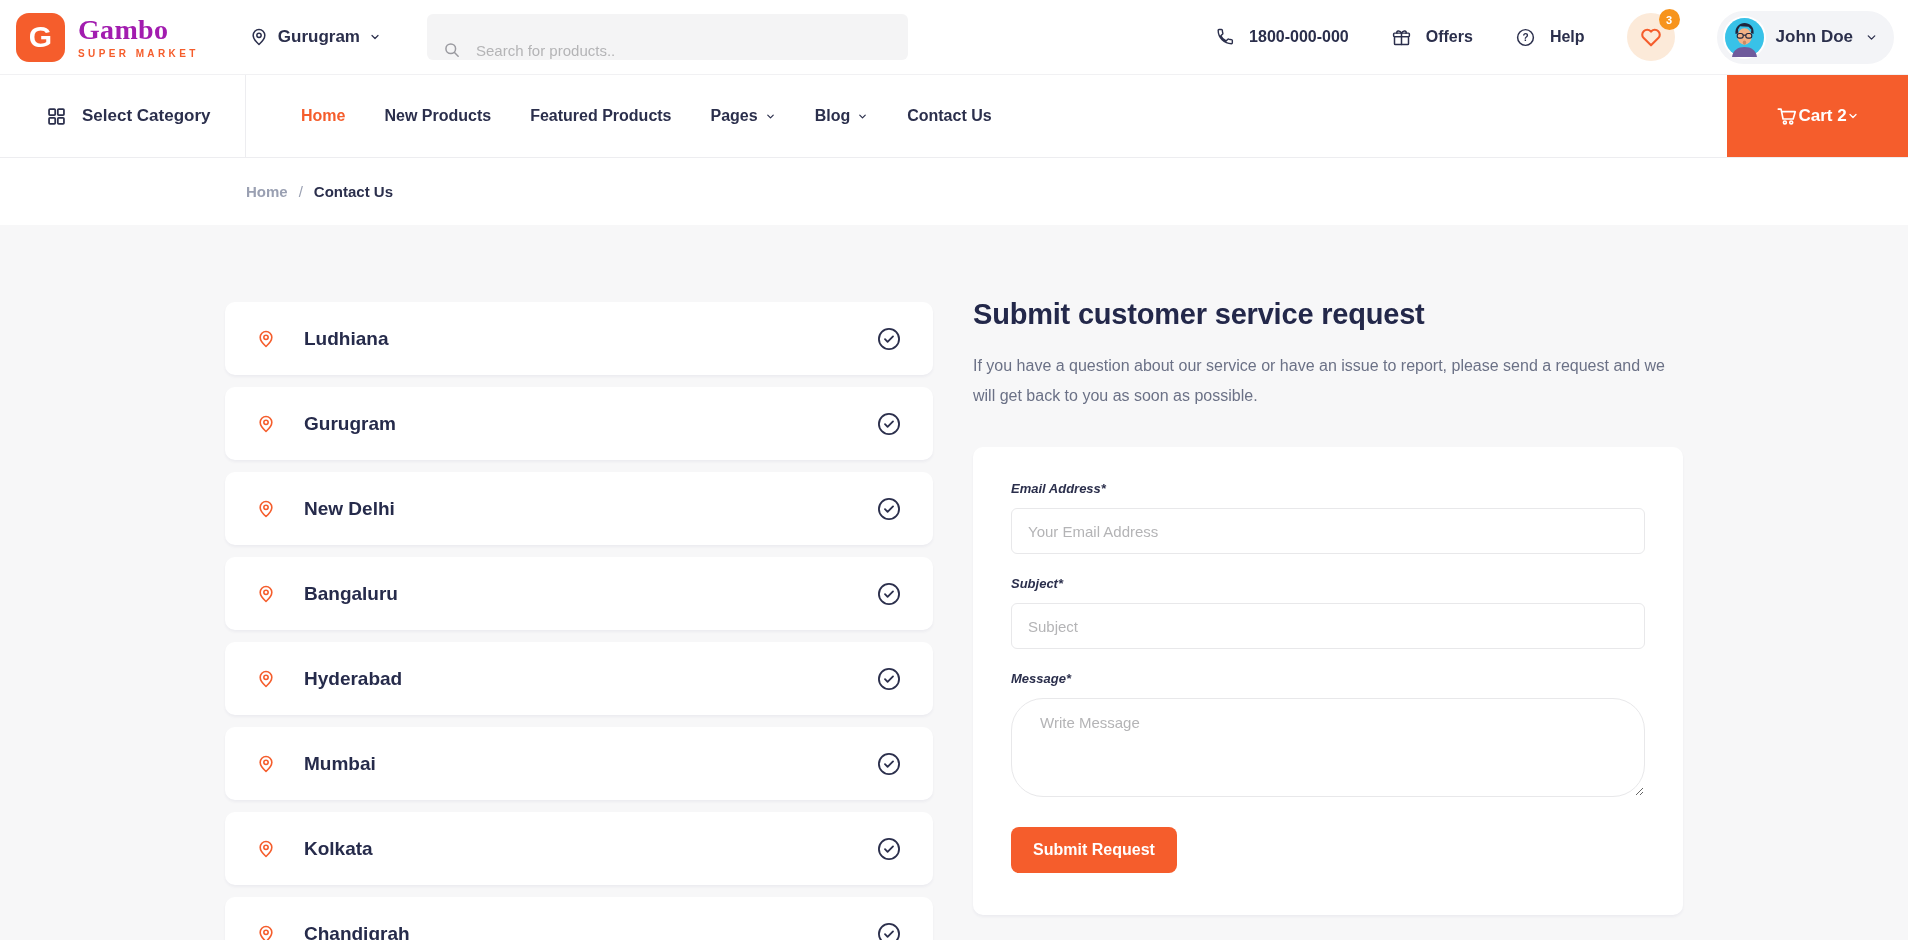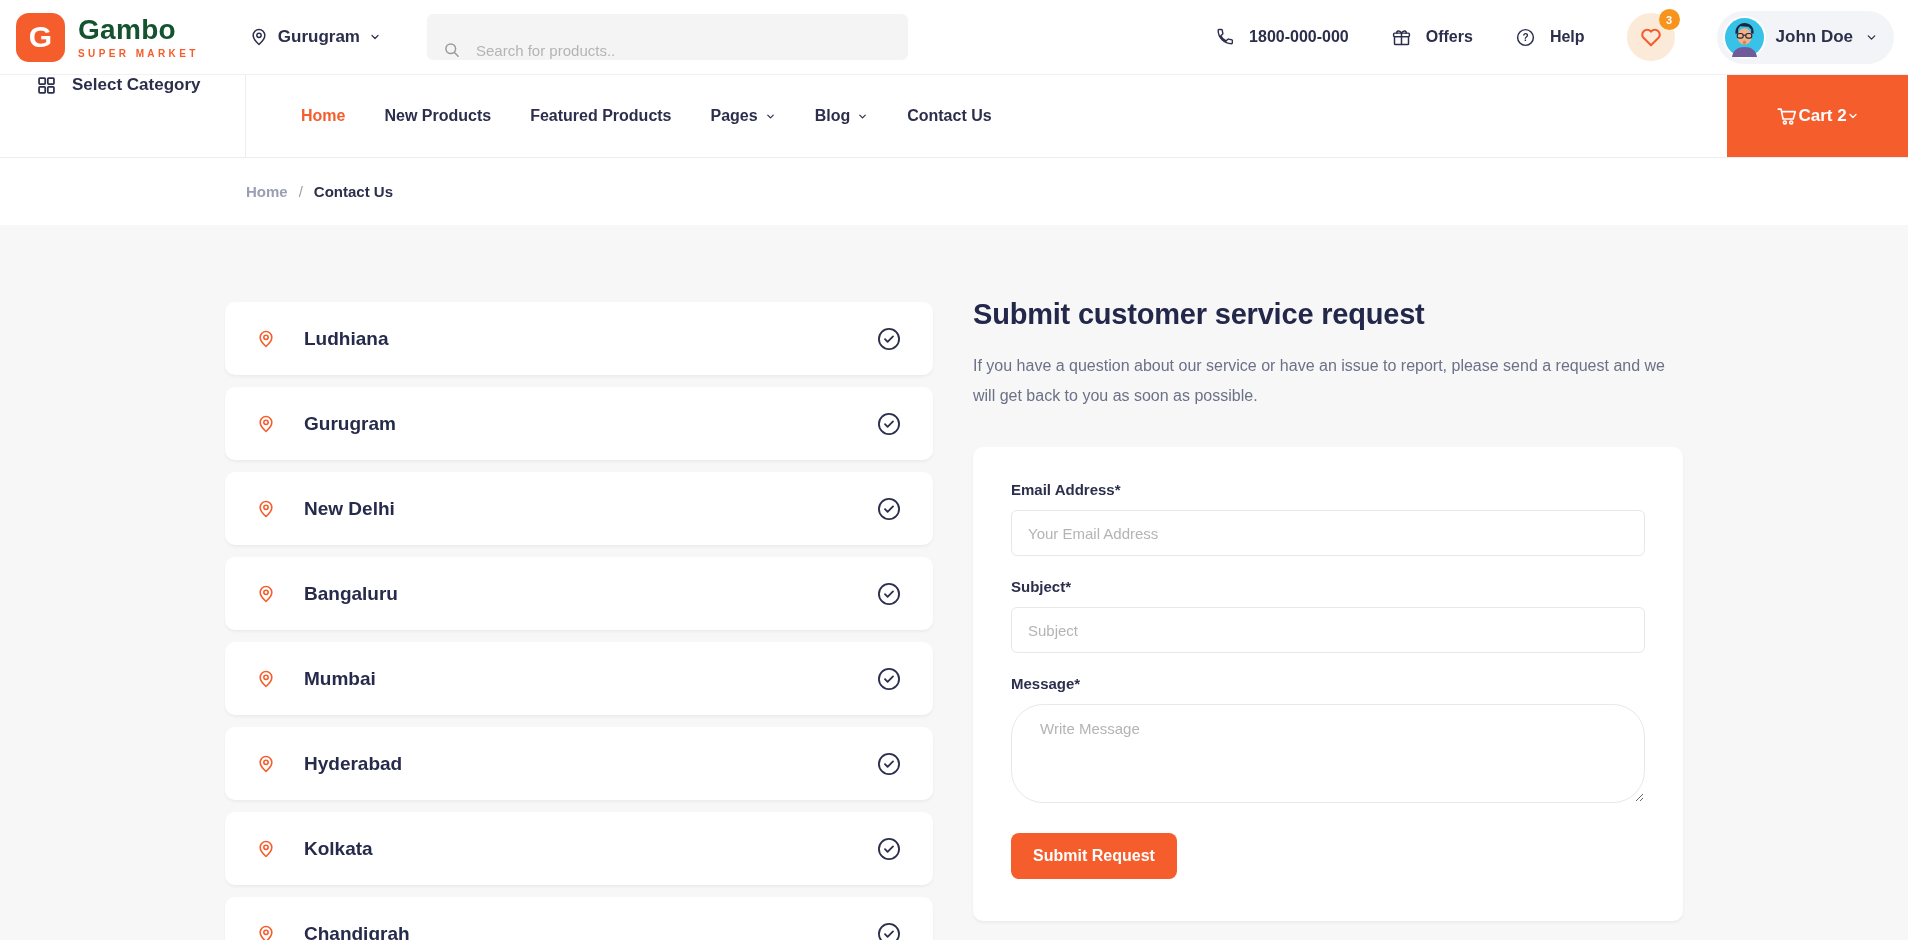--- a/index.html
+++ b/index.html
@@ -21,21 +21,21 @@
     padding: 0 14px 0 16px;
     border-bottom: 1px solid #f1f1f3;
   }
   .logo { display: flex; align-items: center; gap: 13px; cursor: pointer; }
   .logo-box {
     width: 49px; height: 49px; border-radius: 13px;
     background: #f55d2c; color: #fff;
     display: flex; align-items: center; justify-content: center;
     font-size: 30px; font-weight: bold;
   }
-  .brand-name { font-size: 28px; font-weight: 800; color: #14532d; line-height: 1; letter-spacing: .3px; }
+  .brand-name { font-size: 28px; font-weight: 800; color: #a21caf; line-height: 1; letter-spacing: .3px; font-family: Liberation Serif, serif; }
   .brand-tag  { font-size: 10px; font-weight: 700; color: #f55d2c; letter-spacing: 3.4px; margin-top: 4px; }
   .location {
     display: flex; align-items: center; gap: 9px;
     margin-left: 50px; font-size: 17px; font-weight: 700; cursor: pointer;
   }
   .search-box {
     margin-left: 46px; width: 481px; height: 46px;
     background: #f4f4f5; border-radius: 6px;
     display: flex; align-items: flex-end; padding: 0 15px; gap: 12px;
   }
@@ -68,22 +68,22 @@
   .avatar { width: 39px; height: 39px; border-radius: 50%; box-shadow: 0 0 0 2px #fff; }
   .user-name { font-size: 17px; font-weight: 700; }
 
   
   .nav {
     height: 83px; background: #fff;
     display: flex; align-items: stretch;
     border-bottom: 1px solid #ededf0;
   }
   .category {
-    width: 246px; display: flex; align-items: flex-start; gap: 15px;
-    padding-left: 36px; border-right: 1px solid #ededf0;
+    width: 246px; display: flex; align-items: center; gap: 15px;
+    padding-left: 46px; border-right: 1px solid #ededf0;
     font-size: 17px; font-weight: 700; cursor: pointer;
   }
   .menu { display: flex; align-items: center; gap: 39px; margin-left: 55px; }
   .menu-item {
     font-size: 16px; font-weight: 700; color: #2b2f4c;
     display: flex; align-items: center; gap: 7px; cursor: pointer; white-space: nowrap;
   }
   .menu-item.active { color: #f55d2c; }
   .cart-btn {
     margin-left: auto; width: 181px; background: #f55d2c; color: #fff;
@@ -113,21 +113,21 @@
   .city-name { margin-left: 28px; font-size: 19px; font-weight: 700; color: #262b4b; }
   .city-check { margin-left: auto; display: flex; }
 
   .request { width: 710px; margin-left: 40px; }
   .request h1 { margin: -4px 0 0; font-size: 29px; font-weight: 800; color: #23284a; letter-spacing: -.2px; }
   .request .desc { margin: 20px 0 0; font-size: 16px; line-height: 30px; color: #6b7186; }
   .form-card {
     margin-top: 36px; background: #fff; border-radius: 10px;
     padding: 34px 38px 42px; box-shadow: 0 2px 3px rgba(40,44,90,0.05);
   }
-  .f-label { display: block; font-size: 15px; font-weight: 700; margin: 0 0 12px; }
+  .f-label { display: block; font-size: 13px; font-weight: 700; margin: 0 0 12px; font-style: italic; }
   .f-input, .f-textarea {
     width: 100%; border: 1px solid #e8e8ea; border-radius: 6px;
     font-size: 15px; color: #2b2f4c; outline: none;
     font-family: inherit; background: #fff;
   }
   .f-input { height: 46px; padding: 0 16px; margin-bottom: 22px; }
   .f-textarea { height: 99px; padding: 13px 28px; resize: both; line-height: 22px; border-radius: 32px; }
   .submit-btn {
     margin-top: 26px; background: #f55d2c; color: #fff; border: none;
     border-radius: 8px; width: 166px; height: 46px;
@@ -371,37 +371,37 @@
       </span>
     </div>
 
     <div class="city-card">
       <span>
         <svg width="20" height="22" viewBox="0 0 24 24" fill="none" stroke="#f55d2c" stroke-width="1.9" stroke-linecap="round" stroke-linejoin="round">
             <path d="M12 21s-7-6.1-7-11a7 7 0 1 1 14 0c0 4.9-7 11-7 11z"></path>
             <circle cx="12" cy="10" r="2.6"></circle>
           </svg>
       </span>
+      <span class="city-name">Hyderabad</span>
+      <span class="city-check">
+        <svg width="26" height="26" viewBox="0 0 24 24" fill="none" stroke="#2b2f4c" stroke-width="1.7" stroke-linecap="round" stroke-linejoin="round">
+            <circle cx="12" cy="12" r="9.3"></circle>
+            <path d="M8.3 12.2l2.4 2.4 5-5"></path>
+          </svg>
+      </span>
+    </div>
+
+    <div class="city-card">
+      <span>
+        <svg width="20" height="22" viewBox="0 0 24 24" fill="none" stroke="#f55d2c" stroke-width="1.9" stroke-linecap="round" stroke-linejoin="round">
+            <path d="M12 21s-7-6.1-7-11a7 7 0 1 1 14 0c0 4.9-7 11-7 11z"></path>
+            <circle cx="12" cy="10" r="2.6"></circle>
+          </svg>
+      </span>
       <span class="city-name">Mumbai</span>
-      <span class="city-check">
-        <svg width="26" height="26" viewBox="0 0 24 24" fill="none" stroke="#2b2f4c" stroke-width="1.7" stroke-linecap="round" stroke-linejoin="round">
-            <circle cx="12" cy="12" r="9.3"></circle>
-            <path d="M8.3 12.2l2.4 2.4 5-5"></path>
-          </svg>
-      </span>
-    </div>
-
-    <div class="city-card">
-      <span>
-        <svg width="20" height="22" viewBox="0 0 24 24" fill="none" stroke="#f55d2c" stroke-width="1.9" stroke-linecap="round" stroke-linejoin="round">
-            <path d="M12 21s-7-6.1-7-11a7 7 0 1 1 14 0c0 4.9-7 11-7 11z"></path>
-            <circle cx="12" cy="10" r="2.6"></circle>
-          </svg>
-      </span>
-      <span class="city-name">Hyderabad</span>
       <span class="city-check">
         <svg width="26" height="26" viewBox="0 0 24 24" fill="none" stroke="#2b2f4c" stroke-width="1.7" stroke-linecap="round" stroke-linejoin="round">
             <circle cx="12" cy="12" r="9.3"></circle>
             <path d="M8.3 12.2l2.4 2.4 5-5"></path>
           </svg>
       </span>
     </div>
 
     <div class="city-card">
       <span>

